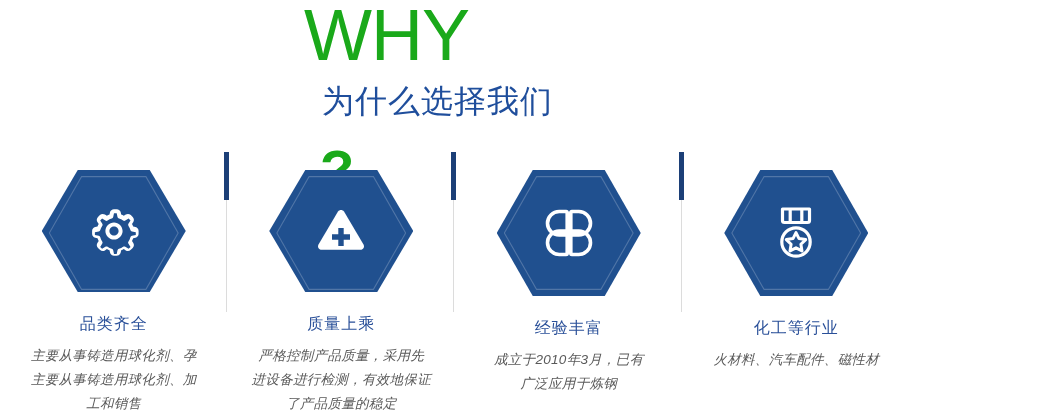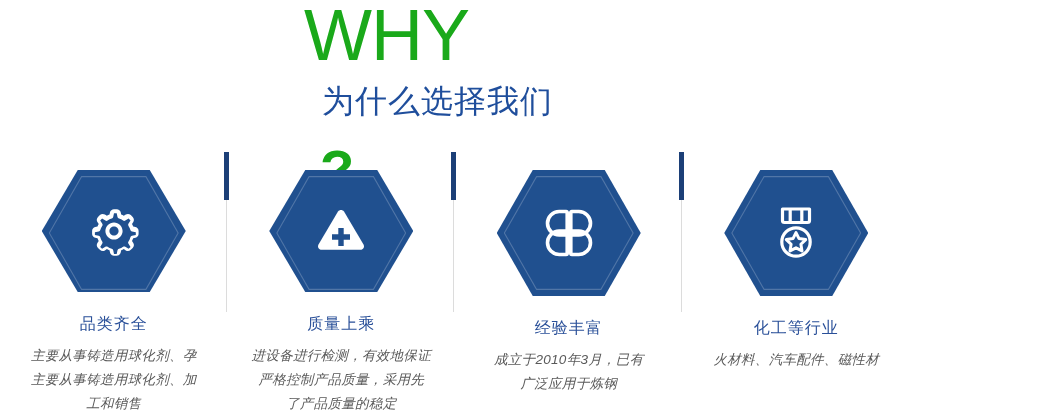--- a/index.html
+++ b/index.html
@@ -219,22 +219,22 @@
       <div class="hex-inner-fill"></div>
       <div class="hex-icon">
         <svg width="56" height="50" viewBox="0 0 56 50">
           <path fill="#ffffff" d="M25.0 5.5c1.5-2.0 4.5-2.0 6.0 0l19.5 33.0c1.4 2.4-0.3 5.3-3.0 5.3h-39.0c-2.7 0-4.4-2.9-3.0-5.3z"></path>
           <path fill="#20508F" d="M25.3 22.0h5.4v6.3h6.3v5.4h-6.3v6.3h-5.4v-6.3h-6.3v-5.4h6.3z"></path>
         </svg>
       </div>
     </div>
     <div class="card-title">质量上乘</div>
     <div class="card-desc">
+      <span>严格控制产品质量，采用先</span>
       <span>进设备进行检测，有效地保证</span>
-      <span>严格控制产品质量，采用先</span>
       <span>了产品质量的稳定</span>
     </div>
     <div class="divider">
       <div class="seg-blue"></div>
       <div class="seg-grey"></div>
     </div>
   </div>
 
   <div class="col">
     <div class="hex-wrap">

